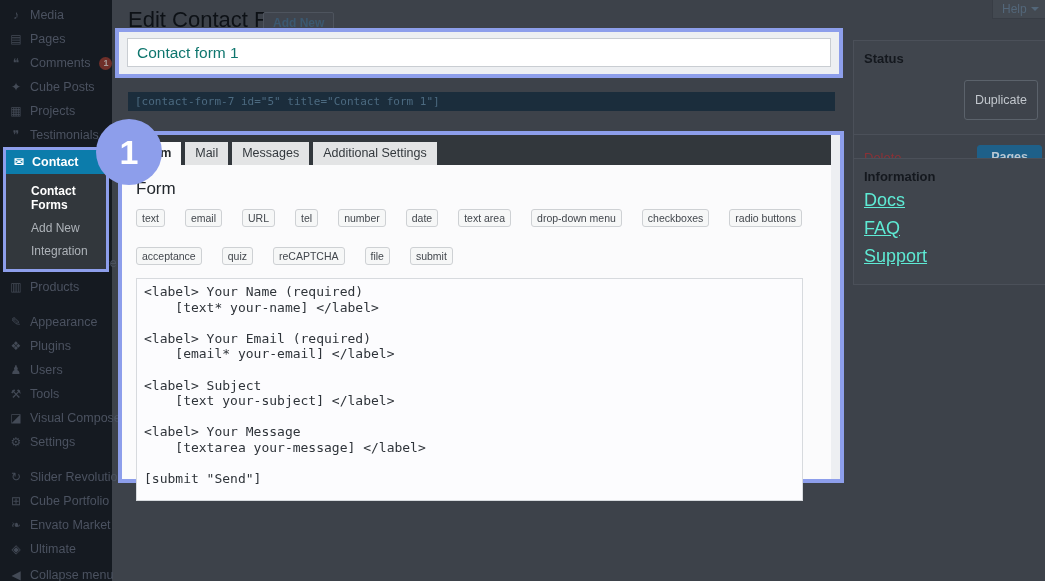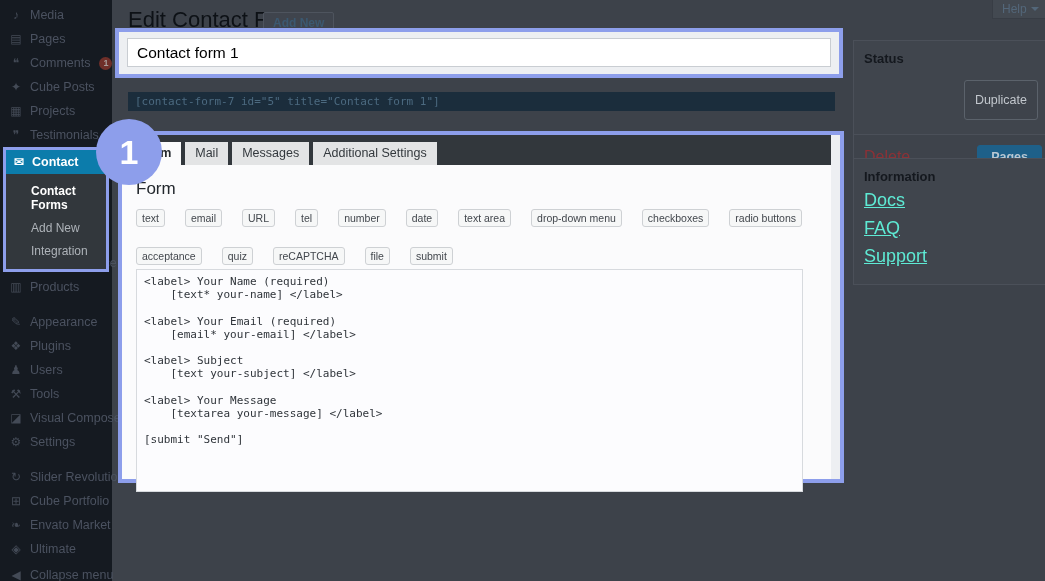--- a/index.html
+++ b/index.html
@@ -25,50 +25,50 @@
   .submenu-item.current { color:#fff; font-weight:700; }
 
   
   .page-title { position:absolute; left:128px; top:7px; font-size:22px; font-weight:400; color:#0d1116; }
   .add-new-btn { position:absolute; left:263px; top:12px; font-size:12px; font-weight:600; padding:3px 9px 4px; background:#3f444d; border:1px solid #4e545e; color:#3b5870; border-radius:2px; cursor:pointer; }
   .help-tab { position:absolute; left:992px; top:0; height:19px; padding:0 9px; background:#434951; border:1px solid #383d45; border-top:none; display:flex; align-items:center; gap:4px; font-size:12px; color:#53677a; cursor:pointer; }
   .caret-down { width:0; height:0; border-left:4px solid transparent; border-right:4px solid transparent; border-top:4px solid #53677a; }
 
   
   .title-hl { position:absolute; left:115px; top:28px; width:728px; height:50px; border:4px solid #8d9eeb; background:#edeff2; z-index:4; }
-  .title-input { display:block; margin:6px 8px; width:704px; height:29px; border:1px solid #c9cdd2; background:#ffffff; font-family:"Liberation Sans", sans-serif; font-size:15.5px; color:#000000; padding:0 9px; outline:none; }
+  .title-input { display:block; margin:6px 8px; width:704px; height:29px; border:1px solid #c9cdd2; background:#ffffff; font-family:"Liberation Sans", sans-serif; font-size:15.5px; color:#0f766e; padding:0 9px; outline:none; }
 
   
   .shortcode-hint { position:absolute; left:129px; top:79px; font-size:12px; font-style:italic; color:#464c54; }
   .shortcode-box { position:absolute; left:128px; top:92px; width:707px; height:19px; background:#1b2d3c; color:#4c6a80; font-family:"DejaVu Sans Mono", monospace; font-size:11px; line-height:19px; padding-left:7px; cursor:text; }
 
   
   .step-circle { position:absolute; left:96px; top:119px; width:66px; height:66px; border-radius:50%; background:#8d9eeb; color:#fff; font-size:34px; font-weight:700; display:flex; align-items:center; justify-content:center; z-index:6; }
 
   
   .editor-hl { position:absolute; left:118px; top:131px; width:726px; height:352px; border:4px solid #8d9eeb; background:#edeff2; z-index:4; }
   .editor-inner { margin-right:9px; height:344px; background:#fbfbfc; }
   .tabbar { background:#32373c; height:30px; padding:0 0 0 8px; display:flex; gap:4px; align-items:flex-end; }
   .tab { font-size:12.5px; padding:4px 10px 5px; background:#e3e4e5; color:#33383d; cursor:pointer; white-space:nowrap; }
   .tab.active { background:#fbfbfc; font-weight:700; color:#23282d; }
   .panel { padding:9px 14px 0; }
   .panel-heading { font-size:17px; font-weight:400; color:#23282d; margin:5px 0 10px; }
   .tagbtns { display:flex; flex-wrap:wrap; gap:20px; width:681px; }
   .tagbtn { background:#f6f7f7; border:1px solid #ced1d4; border-radius:3px; padding:2px 5px; font-size:10.5px; color:#42474d; cursor:pointer; white-space:nowrap; }
-  .template-ta { display:block; margin-top:4px; width:667px; height:223px; border:1px solid #d7dade; background:#fcfcfe; font-family:"DejaVu Sans Mono", monospace; font-size:11px; line-height:1.2; color:#2f343a; padding:5px 7px; resize:none; outline:none; }
+  .template-ta { display:block; margin-top:13px; width:667px; height:223px; border:1px solid #d7dade; background:#fcfcfe; font-family:"DejaVu Sans Mono", monospace; font-size:13px; line-height:1.2; color:#2f343a; padding:5px 7px; resize:none; outline:none; }
 
   
   .metabox { position:absolute; left:853px; width:200px; background:#40454d; border:1px solid #4b5059; }
   .status-box { top:40px; }
   .info-box { top:158px; padding-bottom:10px; }
   .metabox-heading { padding:10px 10px 6px; font-size:13px; font-weight:700; color:#14181e; }
   .dup-row { padding:8px 14px 14px; text-align:right; }
   .duplicate-btn { background:#3e434b; border:1px solid #5b626b; color:#c2c7cd; font-size:12.5px; padding:12px 10px; border-radius:3px; cursor:pointer; }
   .submit-row { border-top:1px solid #4b5059; background:#3e434b; padding:10px 10px; display:flex; justify-content:space-between; align-items:center; }
-  .delete-link { color:#8c3136; font-size:16px; text-decoration:none; cursor:pointer; }
+  .delete-link { color:#8c3136; font-size:13px; text-decoration:none; cursor:pointer; }
   .save-btn { background:#1e6089; border:1px solid #1e6089; color:#b9c7d2; font-size:12.5px; font-weight:600; padding:4px 13px; border-radius:3px; cursor:pointer; }
   .info-link { display:block; margin:0 0 7px 10px; color:#5eead4; font-size:18px; text-decoration:underline; width:max-content; cursor:pointer; }
 </style>
 </head>
 <body>
 
 <div class="canvas">
 
   <div class="sidebar">
     <div class="menu-flow">

